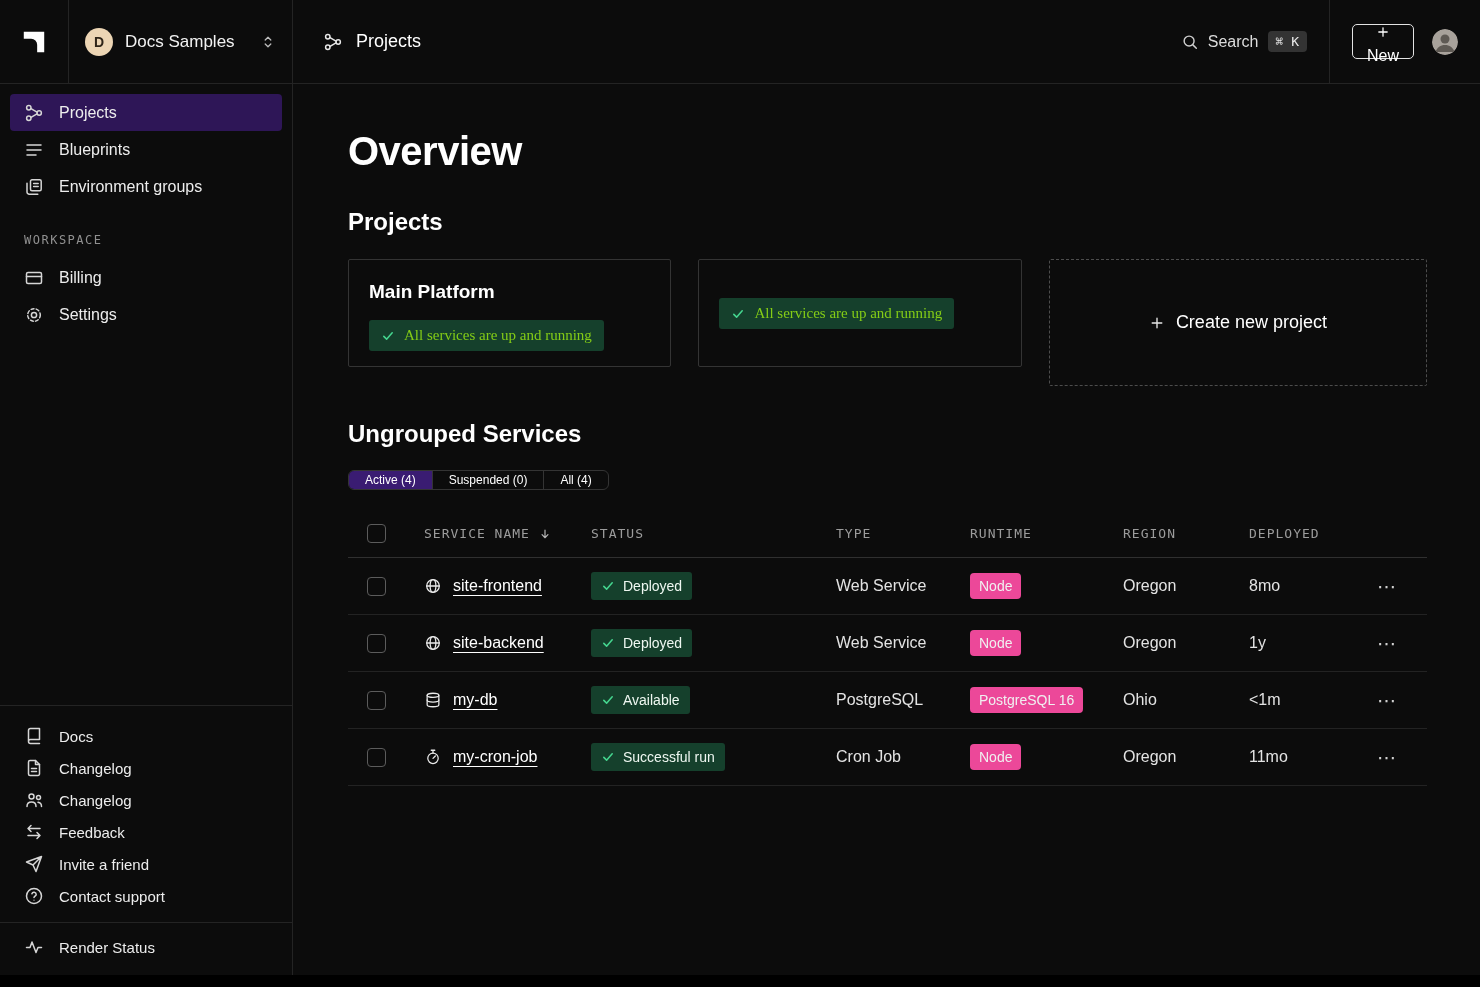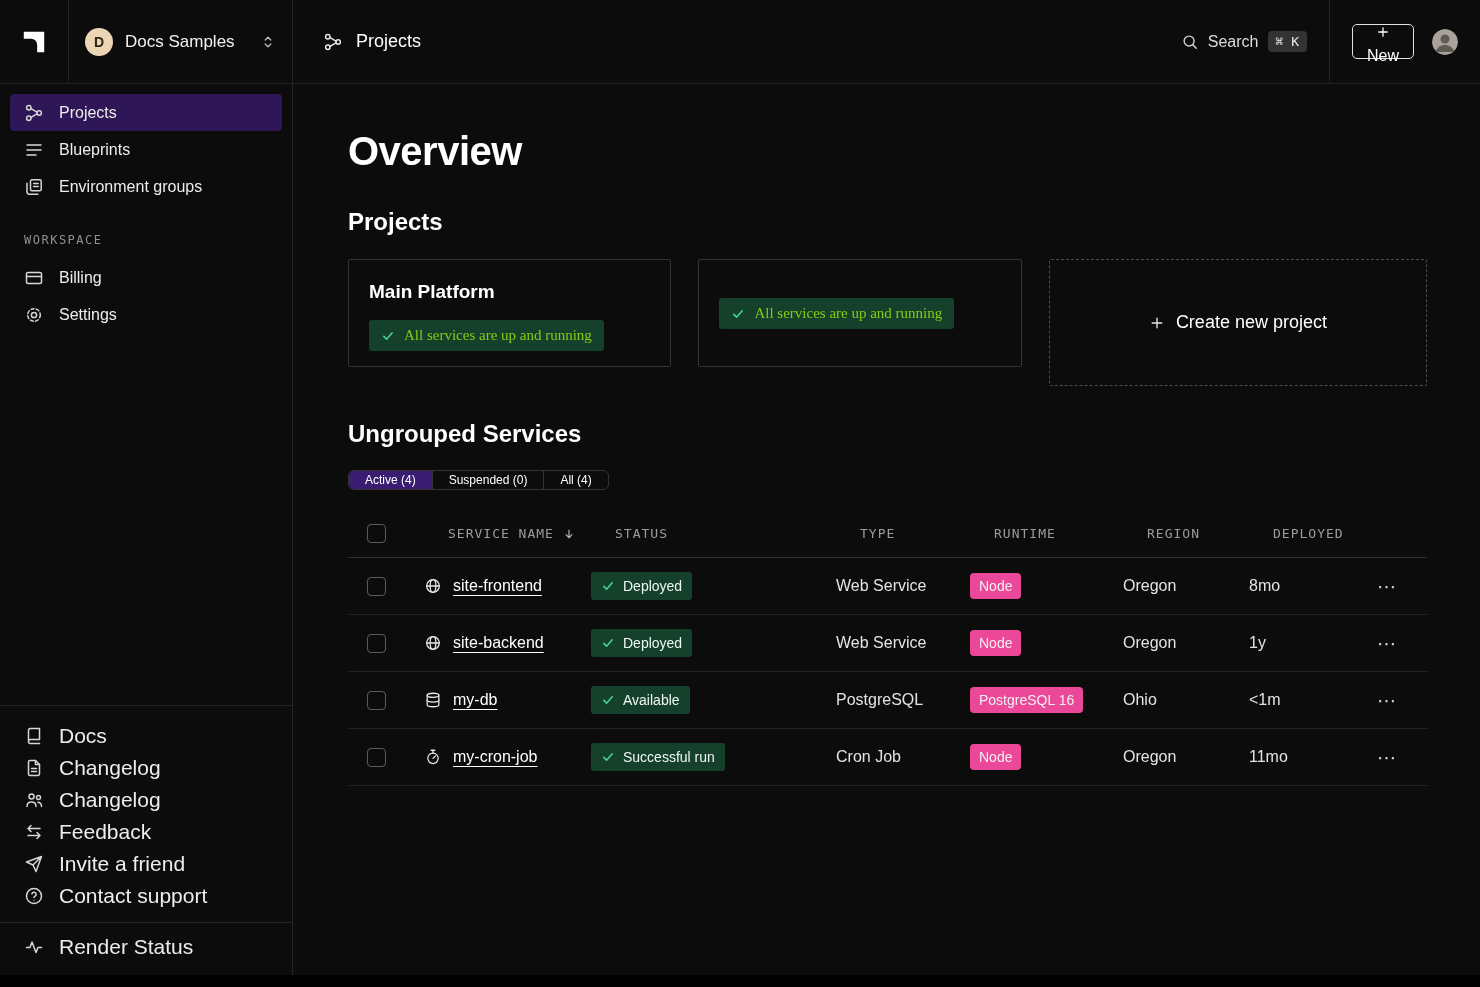--- a/index.html
+++ b/index.html
@@ -43,21 +43,21 @@
   
   .sidebar { width:293px; flex-shrink:0; border-right:1px solid #242424; display:flex; flex-direction:column; padding-top:10px; }
   .nav-item { height:37px; margin:0 10px; padding:0 14px; display:flex; align-items:center; gap:15px;
               border-radius:4px; font-size:16px; color:#ededed; cursor:pointer; white-space:nowrap; }
   .nav-item.active { background:#2e1657; }
   .nav-icon { width:20px; color:#d6d6d6; flex-shrink:0; }
   .section-label { font-family:"DejaVu Sans Mono",monospace; font-size:12px; letter-spacing:1.5px;
                    color:#909090; padding:28px 24px 12px; }
   .sidebar-footer { margin-top:auto; border-top:1px solid #242424; padding:14px 0 10px; }
   .foot-item { height:32px; padding:0 24px; display:flex; align-items:center; gap:15px;
-               font-size:21px; color:#ededed; cursor:pointer; white-space:nowrap; }
+               font-size:15px; color:#ededed; cursor:pointer; white-space:nowrap; }
   .status-block { border-top:1px solid #242424; padding:8px 0 12px; }
 
   
   .main { flex:1; min-width:0; padding:0 53px 0 55px; overflow:hidden; }
   .page-title { font-size:40px; font-weight:600; letter-spacing:-0.5px; margin-top:45px; color:#fff; }
   .section-heading { font-size:24px; font-weight:700; color:#fff; }
   .projects-heading { margin-top:34px; }
   .services-heading { margin-top:34px; }
 
   .cards { display:flex; gap:27px; margin-top:23px; }
@@ -75,21 +75,21 @@
   .tab { padding:2px 16px; font-size:12px; color:#fff; cursor:pointer; border-right:1px solid #343434; background:transparent;text-align:center; }
   .tab:last-child { border-right:none; }
   .tab.active { background:#3a1c72; }
 
   
   .table { margin-top:20px; width:100%; }
   .trow { display:grid; grid-template-columns:76px 167px 245px 134px 153px 126px 111px 1fr;
           align-items:center; }
   .thead { height:48px; border-bottom:1px solid #303030; }
   .th { font-family:"DejaVu Sans Mono",monospace; font-size:13px; letter-spacing:1px; color:#9c9c9c;
-        display:flex; align-items:center; gap:8px;margin-left:24px; }
+        display:flex; align-items:center; gap:8px; }
   .th .sort-icon { color:#b5b5b5; cursor:pointer; }
   .drow { height:57px; border-bottom:1px solid #232323; }
   .cell-check { padding-left:19px; }
   .cb { appearance:none; -webkit-appearance:none; width:19px; height:19px; border:1.5px solid #5c5c5c;
         border-radius:4px; background:transparent; cursor:pointer; display:block; }
   .svc { display:flex; align-items:flex-end; gap:11px; }
   .svc-icon { color:#eaeaea; flex-shrink:0; }
   .svc-link { color:#fff; font-size:16px; text-decoration:underline; text-underline-offset:4px; cursor:pointer; white-space:nowrap; }
   .status-badge { display:inline-flex; align-items:center; gap:8px; background:#15402c; border-radius:3px;
                   padding:6px 10px; font-size:14px; color:#eef7f1; }

